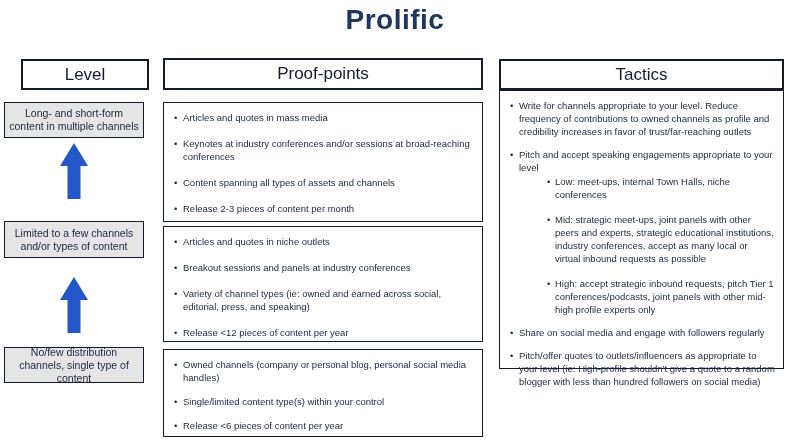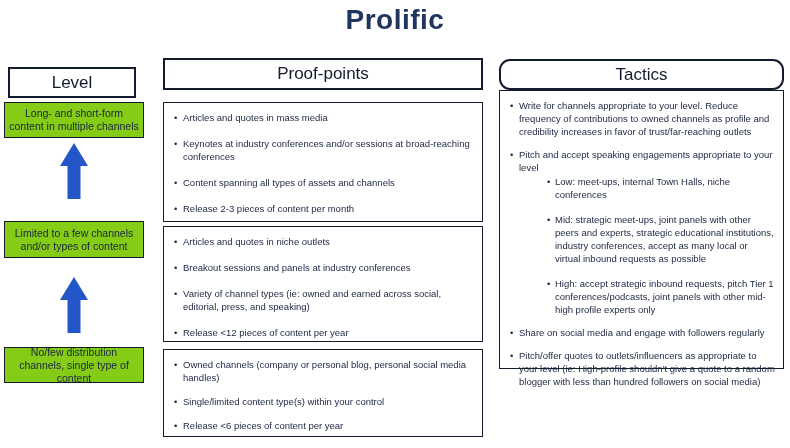--- a/index.html
+++ b/index.html
@@ -25,29 +25,29 @@
     position: absolute;
     border: 2px solid #141b2d;
     background: #ffffff;
     display: flex;
     align-items: center;
     justify-content: center;
     font-size: 17px;
     color: #141b2d;
     box-sizing: border-box;
   }
-  #hdr-level   { left: 8px;  top: 59px; width: 128px; height: 31px; margin-top: 8px; }
+  #hdr-level   { left: 21px;  top: 59px; width: 128px; height: 31px; }
   #hdr-proof   { left: 163px; top: 58px; width: 320px; height: 32px; }
-  #hdr-tactics { left: 499px; top: 59px; width: 285px; height: 31px; border-radius: 11px; }
+  #hdr-tactics { left: 499px; top: 59px; width: 285px; height: 31px; }
 
   .level-box {
     position: absolute;
     left: 4px; width: 140px;
     border: 1.5px solid #141b2d;
-    background: #84cc16;
+    background: #e5e5e5;
     display: flex;
     align-items: center;
     justify-content: center;
     text-align: center;
     font-size: 10.5px;
     line-height: 13px;
     padding: 2px 4px;
     box-sizing: border-box;
   }
   #level-box-1 { top: 102px; height: 36px; }

